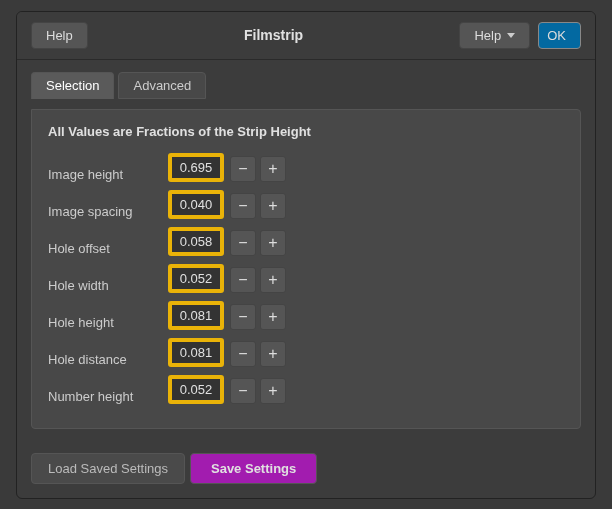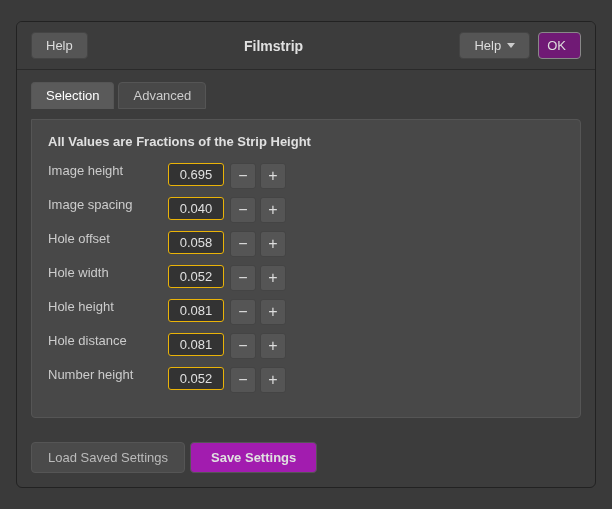--- a/index.html
+++ b/index.html
@@ -46,21 +46,21 @@
     .btn {
       background: #555;
       border: 1px solid #444;
       border-radius: 4px;
       color: #ddd;
       padding: 5px 14px;
       cursor: pointer;
       font-size: 13px;
     }
     .btn-ok {
-      background: #701a75;
+      background: #0369a1;
       border: 1px solid #888;
       padding-left: 8px;
     }
     .btn-reset {
       display: flex;
       align-items: center;
       gap: 4px;
     }
     .chevron-down {
       display: inline-block;
@@ -101,33 +101,33 @@
       padding: 14px 16px 16px;
     }
     .panel-title {
       font-weight: bold;
       font-size: 13px;
       color: #e0e0e0;
       margin-bottom: 14px;
     }
     .field-row {
       display: flex;
-      align-items: flex-start;
+      align-items: flex-end;
       margin-bottom: 8px;
       margin-top: 8px;
     }
     .field-label {
       width: 120px;
       color: #ccc;
       font-size: 13px;
     }
     .field-value {
       width: 56px;
       background: #333;
-      border: 1px solid #eab308;
+      border: 4px solid #eab308;
       border-radius: 3px;
       color: #e0e0e0;
       padding: 3px 6px;
       font-size: 13px;
       text-align: center;
       margin-right: 6px;
     }
     .stepper-btn {
       width: 26px;
       height: 26px;

